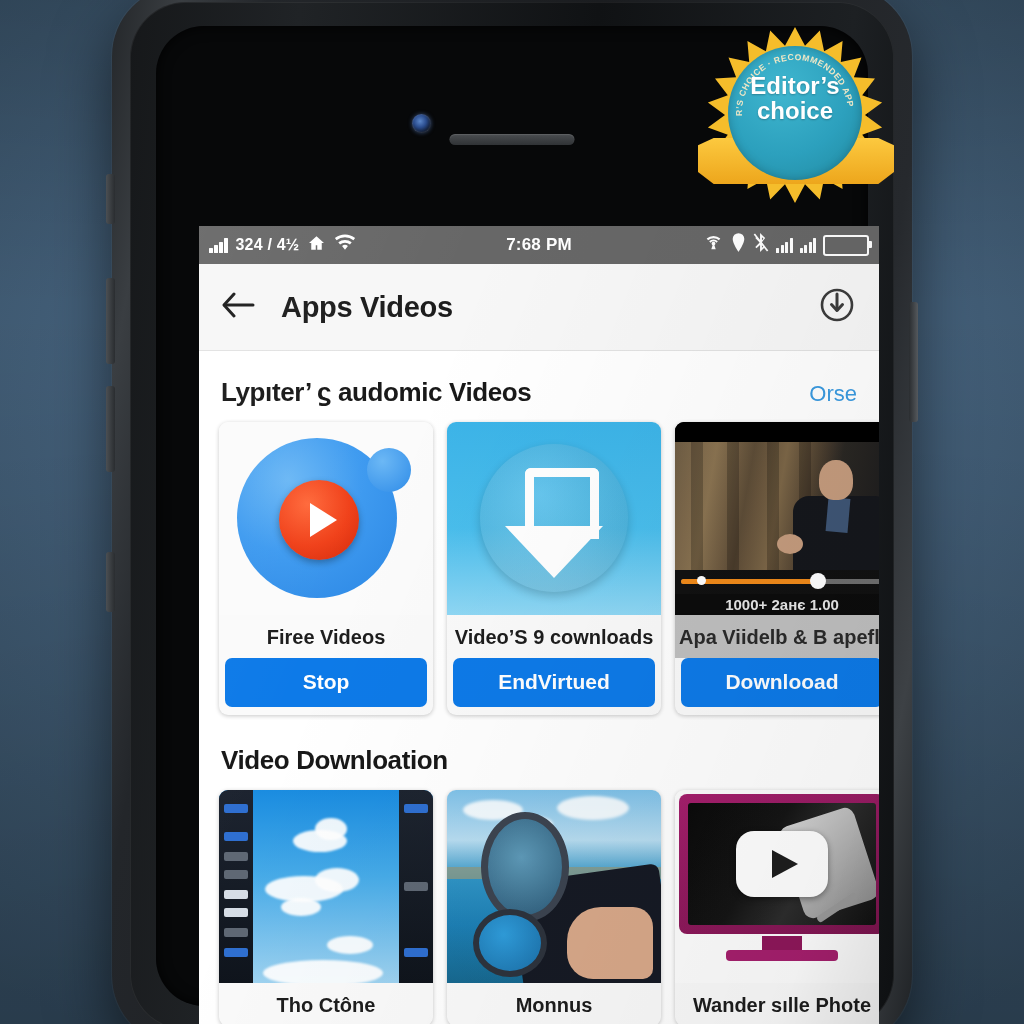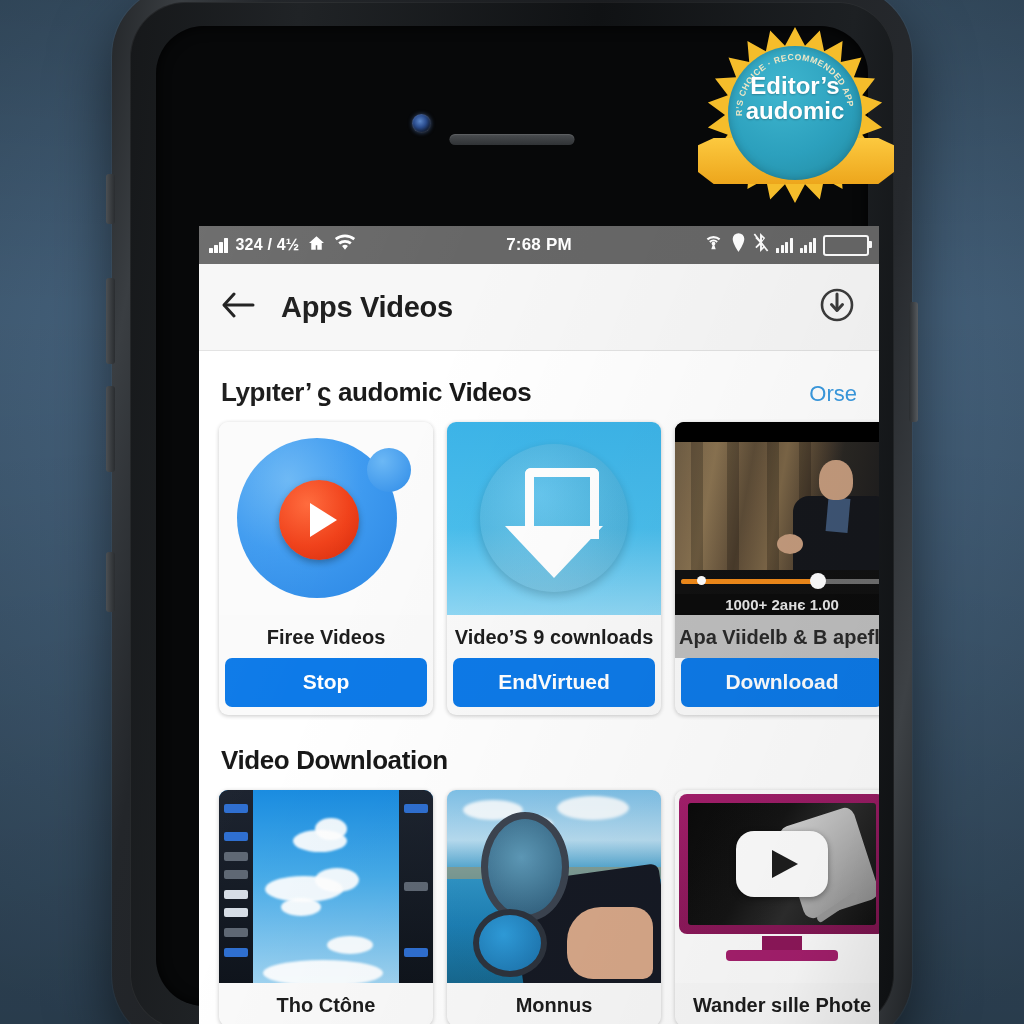--- a/index.html
+++ b/index.html
@@ -465,15 +465,15 @@
   <div class="ribbon"></div>
   <div class="disc"></div>
   <svg class="arc" viewBox="0 0 134 134">
     <defs>
         <path id="arcpath" d="M 14,67 A 53,53 0 1 1 120,67"></path>
       </defs>
     <text><textPath id="arc-tp" href="#arcpath" startOffset="50%" text-anchor="middle">★ EDITOR’S CHOICE · RECOMMENDED APP AWARD ★</textPath></text>
   </svg>
   <div class="txt">
     <div>Editor’s</div>
-    <div>audomic</div>
+    <div>choice</div>
   </div>
 </div>
 
 </body></html>

